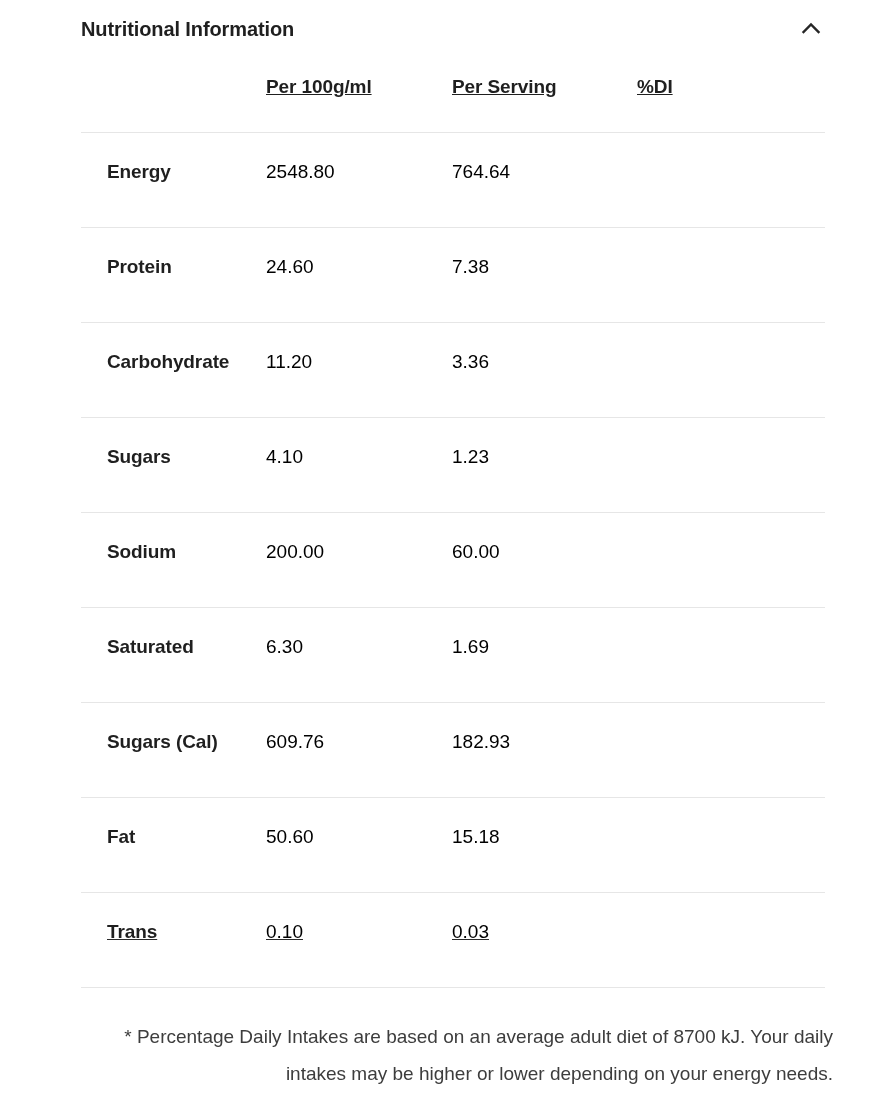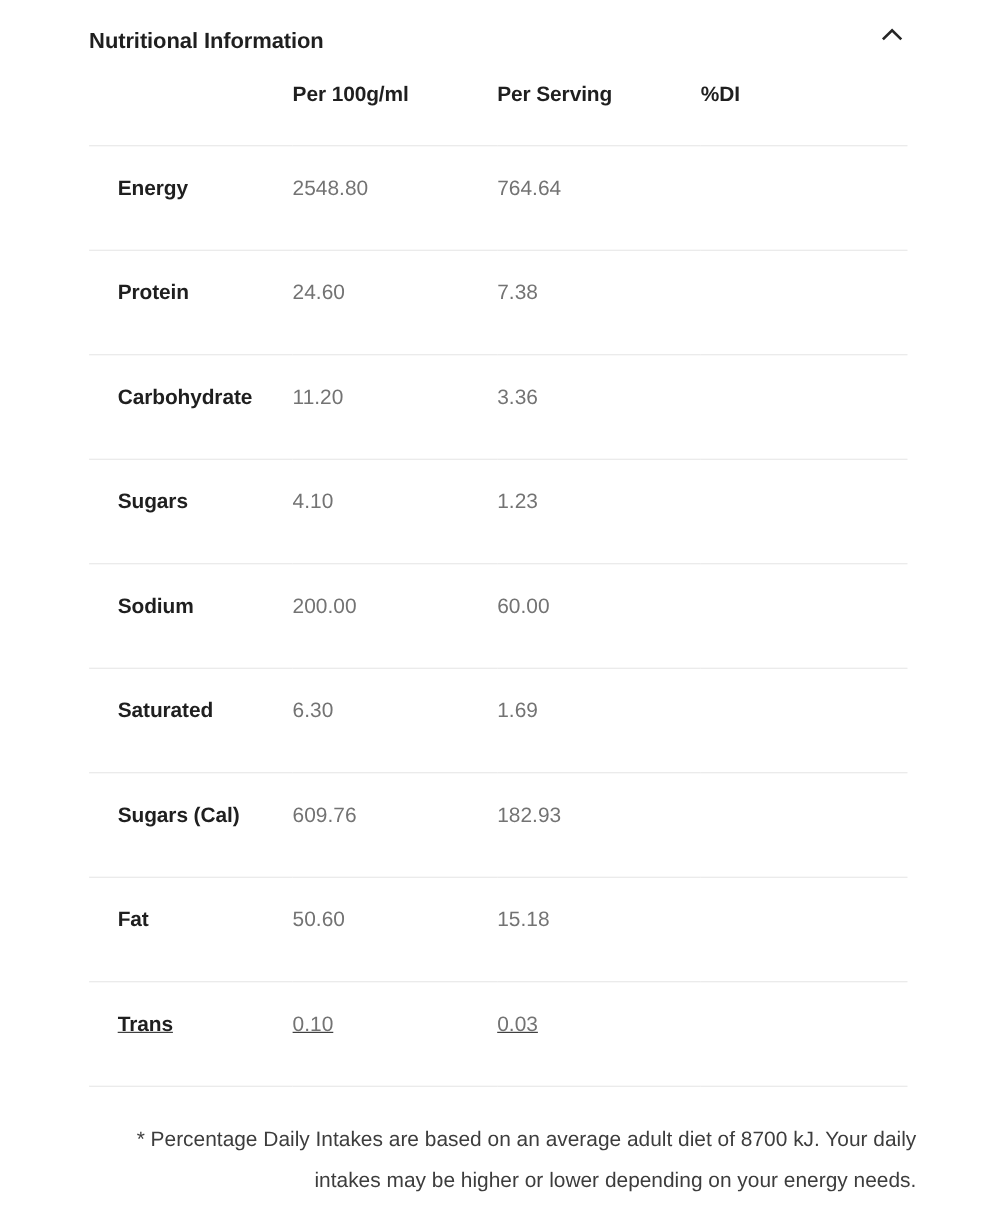--- a/index.html
+++ b/index.html
@@ -17,21 +17,21 @@
   }
 
   .panel {
     width: 894px;
     padding: 0 69px 0 81px;
   }
 
   
   .panel-header {
     display: flex;
-    align-items: flex-end;
+    align-items: center;
     justify-content: space-between;
     height: 50px;
     padding-top: 8px;
   }
 
   .panel-title {
     font-size: 20px;
     font-weight: bold;
     letter-spacing: -0.1px;
     color: #1f1f1f;
@@ -66,20 +66,21 @@
   .nutrition-table col.c-di      { width: 188px; }
 
   .nutrition-table th {
     text-align: left;
     font-size: 19px;
     font-weight: bold;
     color: #1f1f1f;
     padding: 0 0 34px 0;
     vertical-align: top;
     letter-spacing: -0.1px;
+    text-decoration: underline;
   }
 
   .nutrition-table tbody tr {
     border-top: 1px solid #e6e6e6;
   }
 
   .nutrition-table tbody tr:last-child {
     border-bottom: 1px solid #e6e6e6;
     text-decoration: underline;
   }
@@ -94,21 +95,21 @@
   td.cell-label {
     font-weight: bold;
     color: #1f1f1f;
     padding-left: 26px;
     padding-right: 14px;
     letter-spacing: -0.1px;
   }
 
   td.cell-value {
     font-weight: normal;
-    color: #737373;
+    color: #000000;
   }
 
   
   .footnote {
     width: 752px;
     margin-top: 30px;
     font-size: 19px;
     line-height: 1.95;
     color: #3d3d3d;
     font-weight: normal;

